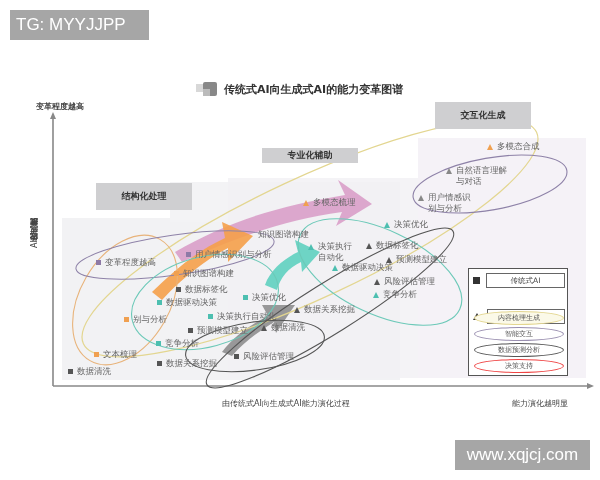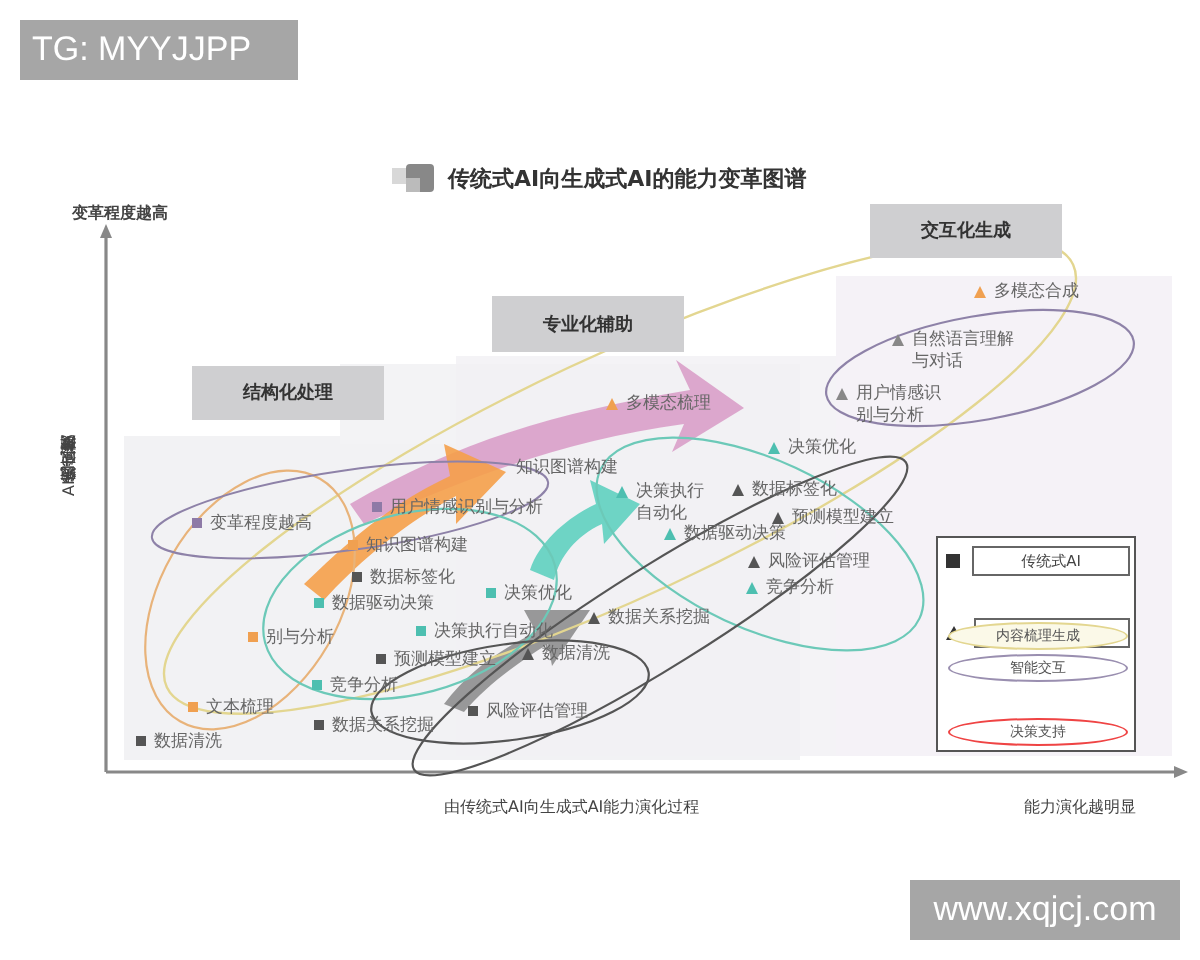--- a/index.html
+++ b/index.html
@@ -95,21 +95,21 @@
   <ellipse cx="125" cy="300" rx="45" ry="70" transform="rotate(30 125 300)" fill="none" stroke="#e8b37a" stroke-width="1.1"></ellipse>
   <ellipse cx="490" cy="184" rx="78" ry="26" transform="rotate(-10 490 184)" fill="none" stroke="#8e82a8" stroke-width="1.1"></ellipse>
   <ellipse cx="175" cy="255" rx="100" ry="20" transform="rotate(-8 175 255)" fill="none" stroke="#8e82a8" stroke-width="1"></ellipse>
   <ellipse cx="380" cy="272" rx="88" ry="42" transform="rotate(25 380 272)" fill="none" stroke="#6cc9b8" stroke-width="1.1"></ellipse>
   <ellipse cx="205" cy="302" rx="75" ry="45" transform="rotate(-15 205 302)" fill="none" stroke="#6cc9b8" stroke-width="1.1"></ellipse>
   <ellipse cx="330" cy="308" rx="145" ry="25" transform="rotate(-32 330 308)" fill="none" stroke="#555" stroke-width="1.1"></ellipse>
   <ellipse cx="255" cy="346" rx="70" ry="24" transform="rotate(-8 255 346)" fill="none" stroke="#555" stroke-width="1.1"></ellipse>
 </svg>
 
 <div class="phase" style="left:96px;top:183px;width:96px;height:27px;">结构化处理</div>
-<div class="phase" style="left:246px;top:148px;width:96px;height:28px;">专业化辅助</div>
+<div class="phase" style="left:262px;top:148px;width:96px;height:15px;">专业化辅助</div>
 <div class="phase" style="left:435px;top:102px;width:96px;height:27px;">交互化生成</div>
 
 <div class="label" style="left:96px;top:257px;"><span class="mk-sq" style="background:#8e7aa6"></span><span>变革程度越高</span></div>
 <div class="label" style="left:186px;top:249px;"><span class="mk-sq" style="background:#8e7aa6"></span><span>用户情感识别与分析</span></div>
 <div class="label" style="left:174px;top:268px;"><span class="mk-sq" style="background:#f0a050"></span><span>知识图谱构建</span></div>
 <div class="label" style="left:176px;top:284px;"><span class="mk-sq" style="background:#555"></span><span>数据标签化</span></div>
 <div class="label" style="left:157px;top:297px;"><span class="mk-sq" style="background:#4dbfb0"></span><span>数据驱动决策</span></div>
 <div class="label" style="left:243px;top:292px;"><span class="mk-sq" style="background:#4dbfb0"></span><span>决策优化</span></div>
 <div class="label" style="left:124px;top:314px;"><span class="mk-sq" style="background:#f0a050"></span><span>别与分析</span></div>
 <div class="label" style="left:208px;top:311px;"><span class="mk-sq" style="background:#4dbfb0"></span><span>决策执行自动化</span></div>
@@ -139,14 +139,15 @@
   <div class="lg-row" style="top:4px;">
     <span style="width:7px;height:7px;background:#333;display:inline-block;"></span>
     <div class="lg-box">传统式AI</div>
   </div>
   <div class="lg-row" style="top:22px;margin-top:18px;">
     <span style="width:0;height:0;border-left:4px solid transparent;border-right:4px solid transparent;border-bottom:7px solid #333;display:inline-block;"></span>
     <div class="lg-box">生成式AI</div>
   </div>
   <div class="lg-oval" style="top:42px;border:1px solid #e3d690;background:#fbf9e8;">内容梳理生成</div>
   <div class="lg-oval" style="top:58px;border:1px solid #9a8fb0;">智能交互</div>
+  <div class="lg-oval" style="top:74px;border:1px solid #555;">数据预测分析</div>
   <div class="lg-oval" style="top:90px;border:1px solid #ef4444;">决策支持</div>
 </div>
 
 </body></html>

